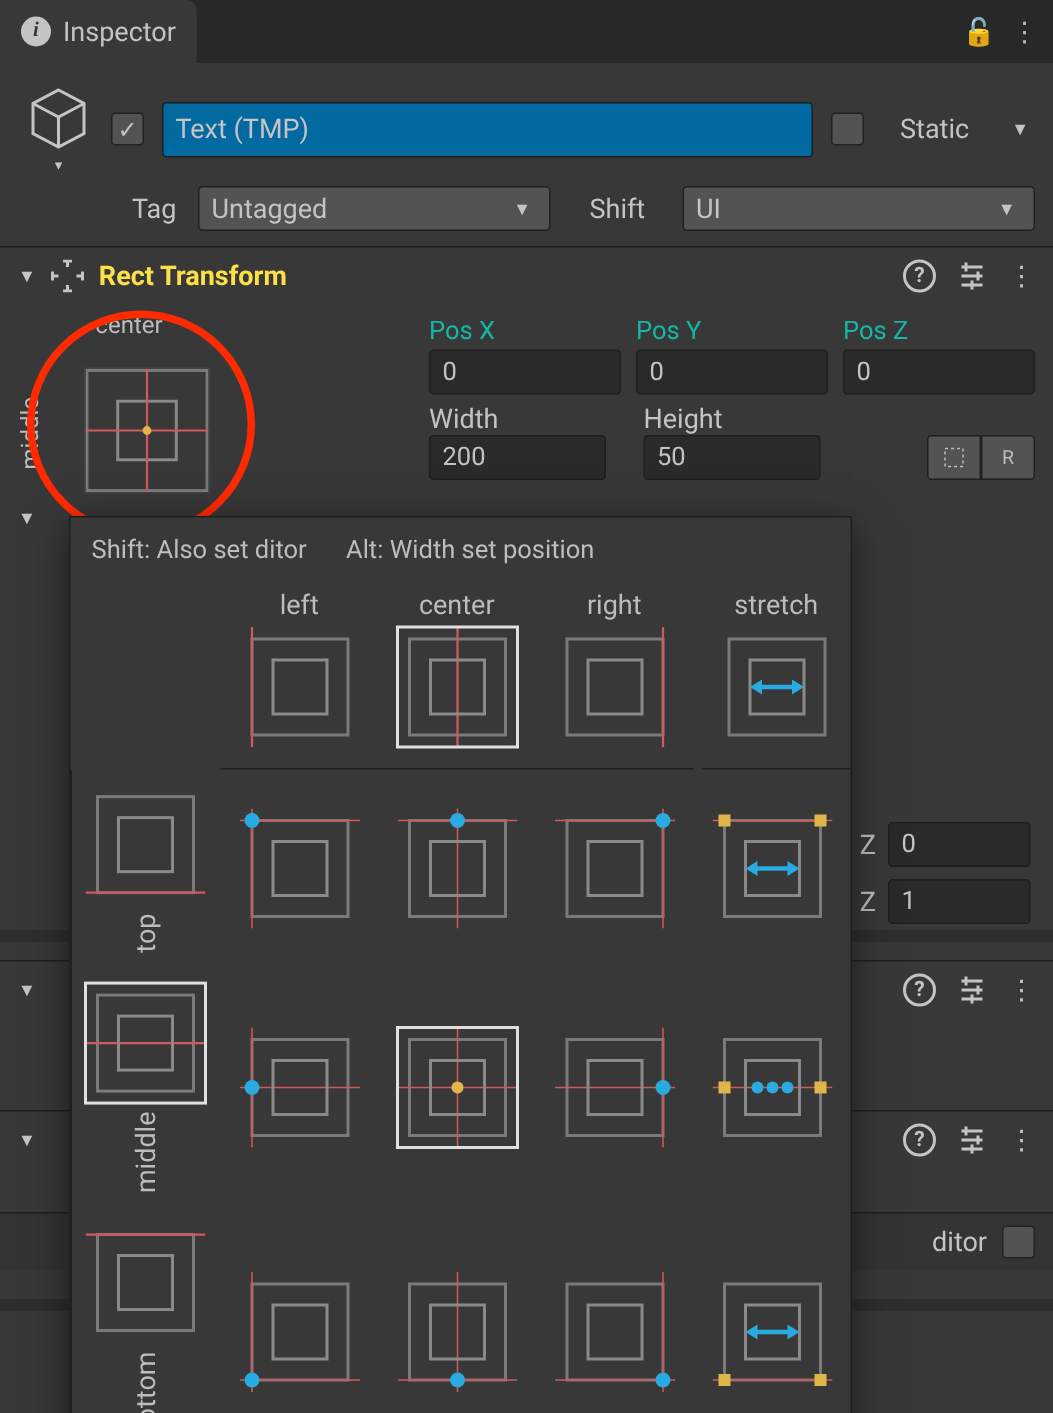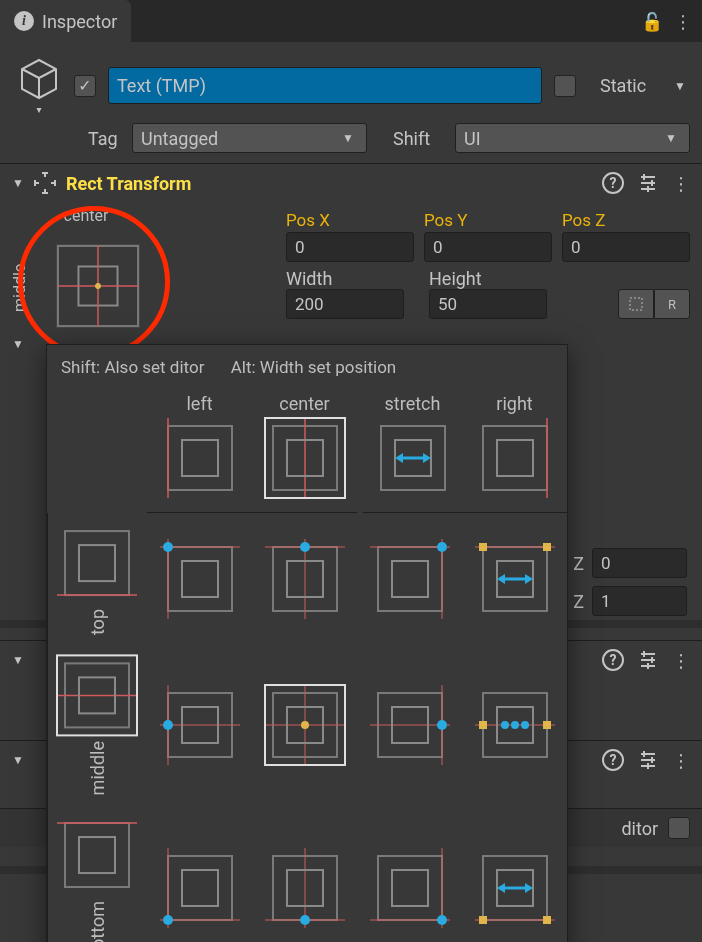--- a/index.html
+++ b/index.html
@@ -39,21 +39,21 @@
 
   
   .rect-area { position:relative; padding: 8px 12px 0 16px; }
   .highlight-circle { position:absolute; left:18px; top:4px; width:152px; height:152px; border:5px solid #ff2a00; border-radius:50%; pointer-events:none; z-index:3;}
   .anchor-btn { position:absolute; left:24px; top:24px; width:124px; height:124px; cursor:pointer;}
   .anchor-btn .lbl-top { position:absolute; top:-20px; left:0; right:0; text-align:center; font-size:16px; color:#bdbdbd;}
   .anchor-btn .lbl-left { position:absolute; left:-14px; top:0; bottom:0; writing-mode:vertical-rl; transform:rotate(180deg); text-align:center; font-size:16px; color:#bdbdbd;}
   .anchor-square { position:absolute; left:32px; top:18px; width:84px; height:84px; border:1px solid #444;}
 
   .pos-grid { margin-left: 270px; display:grid; grid-template-columns: repeat(3, 1fr); gap: 6px 10px; }
-  .pos-grid label { display:block; color:#eab308; font-size:17px; margin-bottom:2px;}
+  .pos-grid label { display:block; color:#14b8a6; font-size:17px; margin-bottom:2px;}
   .num-input { width:100%; background:#2a2a2a; border:1px solid #1e1e1e; color:#c4c4c4; padding:4px 8px; border-radius:3px; height:30px; font-size:17px;}
   .size-row { margin-left:270px; margin-top:6px; display:grid; grid-template-columns: repeat(3,1fr); gap:6px 25px; align-items:end;}
   .size-btns { display:flex; gap:0; justify-content:flex-end;}
   .size-btn { width:36px; height:30px; background:#535353; border:1px solid #202020; color:#bdbdbd; display:flex; align-items:center; justify-content:center; font-size:13px;}
   .size-btn:first-child { border-top-left-radius:3px; border-bottom-left-radius:3px;}
   .size-btn:last-child { border-top-right-radius:3px; border-bottom-right-radius:3px;}
 
   
   .popup { position:absolute; left:46px; top:344px; width:522px; background:#383838; border:1px solid #1e1e1e; box-shadow:0 6px 24px rgba(0,0,0,.5); z-index:5; }
   .popup-header { padding:10px 14px; }
@@ -289,39 +289,39 @@
     <div class="preset-col-hdr">
       <span>center</span>
       <div class="preset-box selected">
           <svg viewBox="0 0 80 80">
             <rect x="8" y="8" width="64" height="64" fill="none" stroke="#7a7a7a" stroke-width="2"></rect>
             <line x1="40" y1="0" x2="40" y2="80" stroke="#d05a5a" stroke-width="1.5"></line>
             <rect x="22" y="22" width="36" height="36" fill="none" stroke="#8a8a8a" stroke-width="2"></rect>
           </svg>
         </div>
     </div>
+    <div class="preset-col-hdr">
+      <span>right</span>
+      <div class="preset-box">
+          <svg viewBox="0 0 80 80">
+            <rect x="8" y="8" width="64" height="64" fill="none" stroke="#7a7a7a" stroke-width="2"></rect>
+            <line x1="72" y1="0" x2="72" y2="80" stroke="#d05a5a" stroke-width="1.5"></line>
+            <rect x="22" y="22" width="36" height="36" fill="none" stroke="#8a8a8a" stroke-width="2"></rect>
+          </svg>
+        </div>
+    </div>
     <div class="preset-col-hdr col-stretch">
       <span>stretch</span>
       <div class="preset-box">
           <svg viewBox="0 0 80 80">
             <rect x="8" y="8" width="64" height="64" fill="none" stroke="#7a7a7a" stroke-width="2"></rect>
             <rect x="22" y="22" width="36" height="36" fill="none" stroke="#8a8a8a" stroke-width="2"></rect>
             <line x1="26" y1="40" x2="54" y2="40" stroke="#29abe2" stroke-width="3"></line>
             <polygon points="22,40 30,35 30,45" fill="#29abe2"></polygon>
             <polygon points="58,40 50,35 50,45" fill="#29abe2"></polygon>
-          </svg>
-        </div>
-    </div>
-    <div class="preset-col-hdr">
-      <span>right</span>
-      <div class="preset-box">
-          <svg viewBox="0 0 80 80">
-            <rect x="8" y="8" width="64" height="64" fill="none" stroke="#7a7a7a" stroke-width="2"></rect>
-            <line x1="72" y1="0" x2="72" y2="80" stroke="#d05a5a" stroke-width="1.5"></line>
-            <rect x="22" y="22" width="36" height="36" fill="none" stroke="#8a8a8a" stroke-width="2"></rect>
           </svg>
         </div>
     </div>
 
     <div class="preset-row-hdr">
       <span class="row-label">top</span>
       <div class="preset-box" style="writing-mode:horizontal-tb; transform:none;">
           <svg viewBox="0 0 80 80">
             <rect x="8" y="8" width="64" height="64" fill="none" stroke="#7a7a7a" stroke-width="2"></rect>
             <line x1="0" y1="8" x2="80" y2="8" stroke="#d05a5a" stroke-width="1.5"></line>

